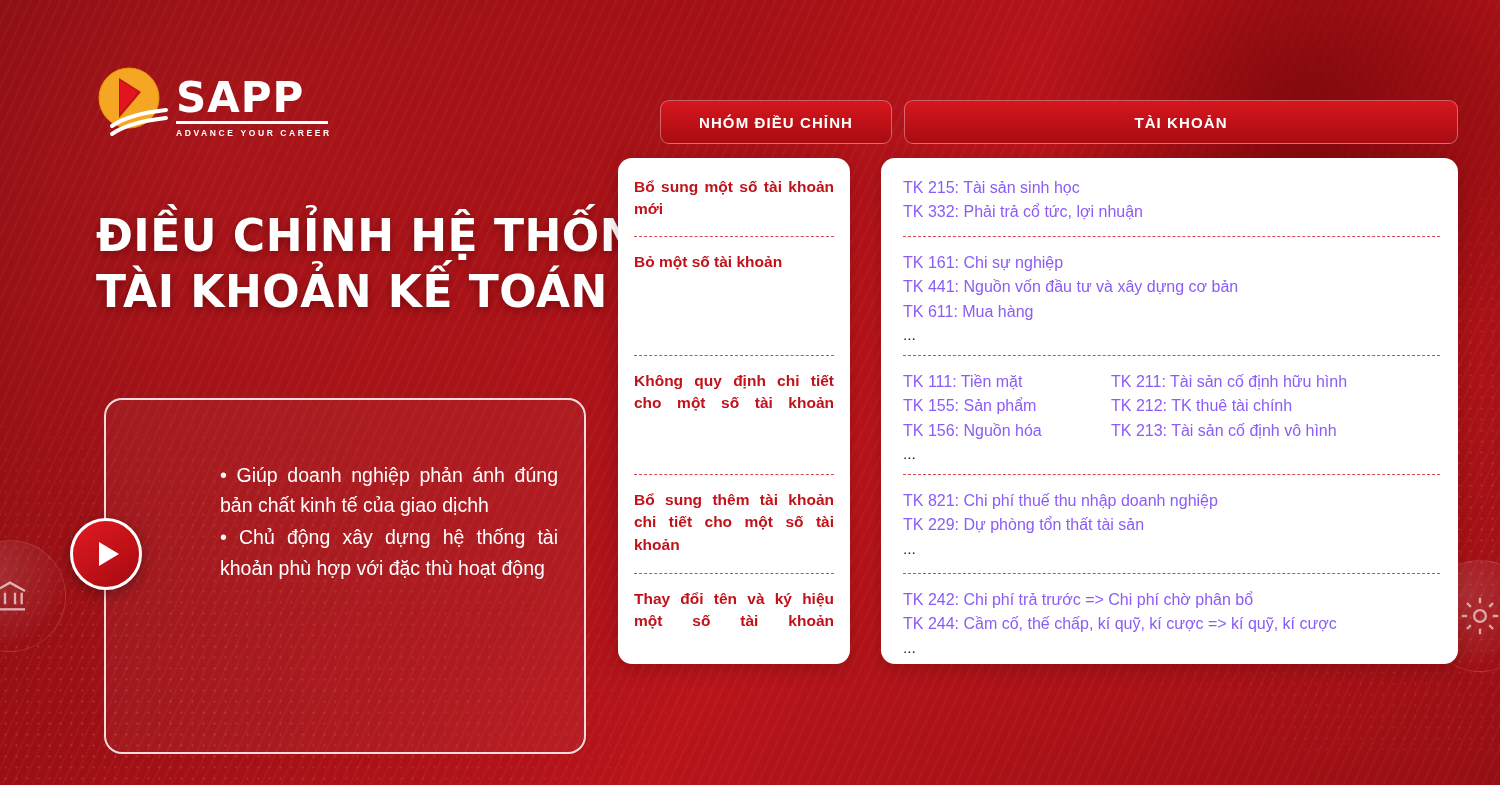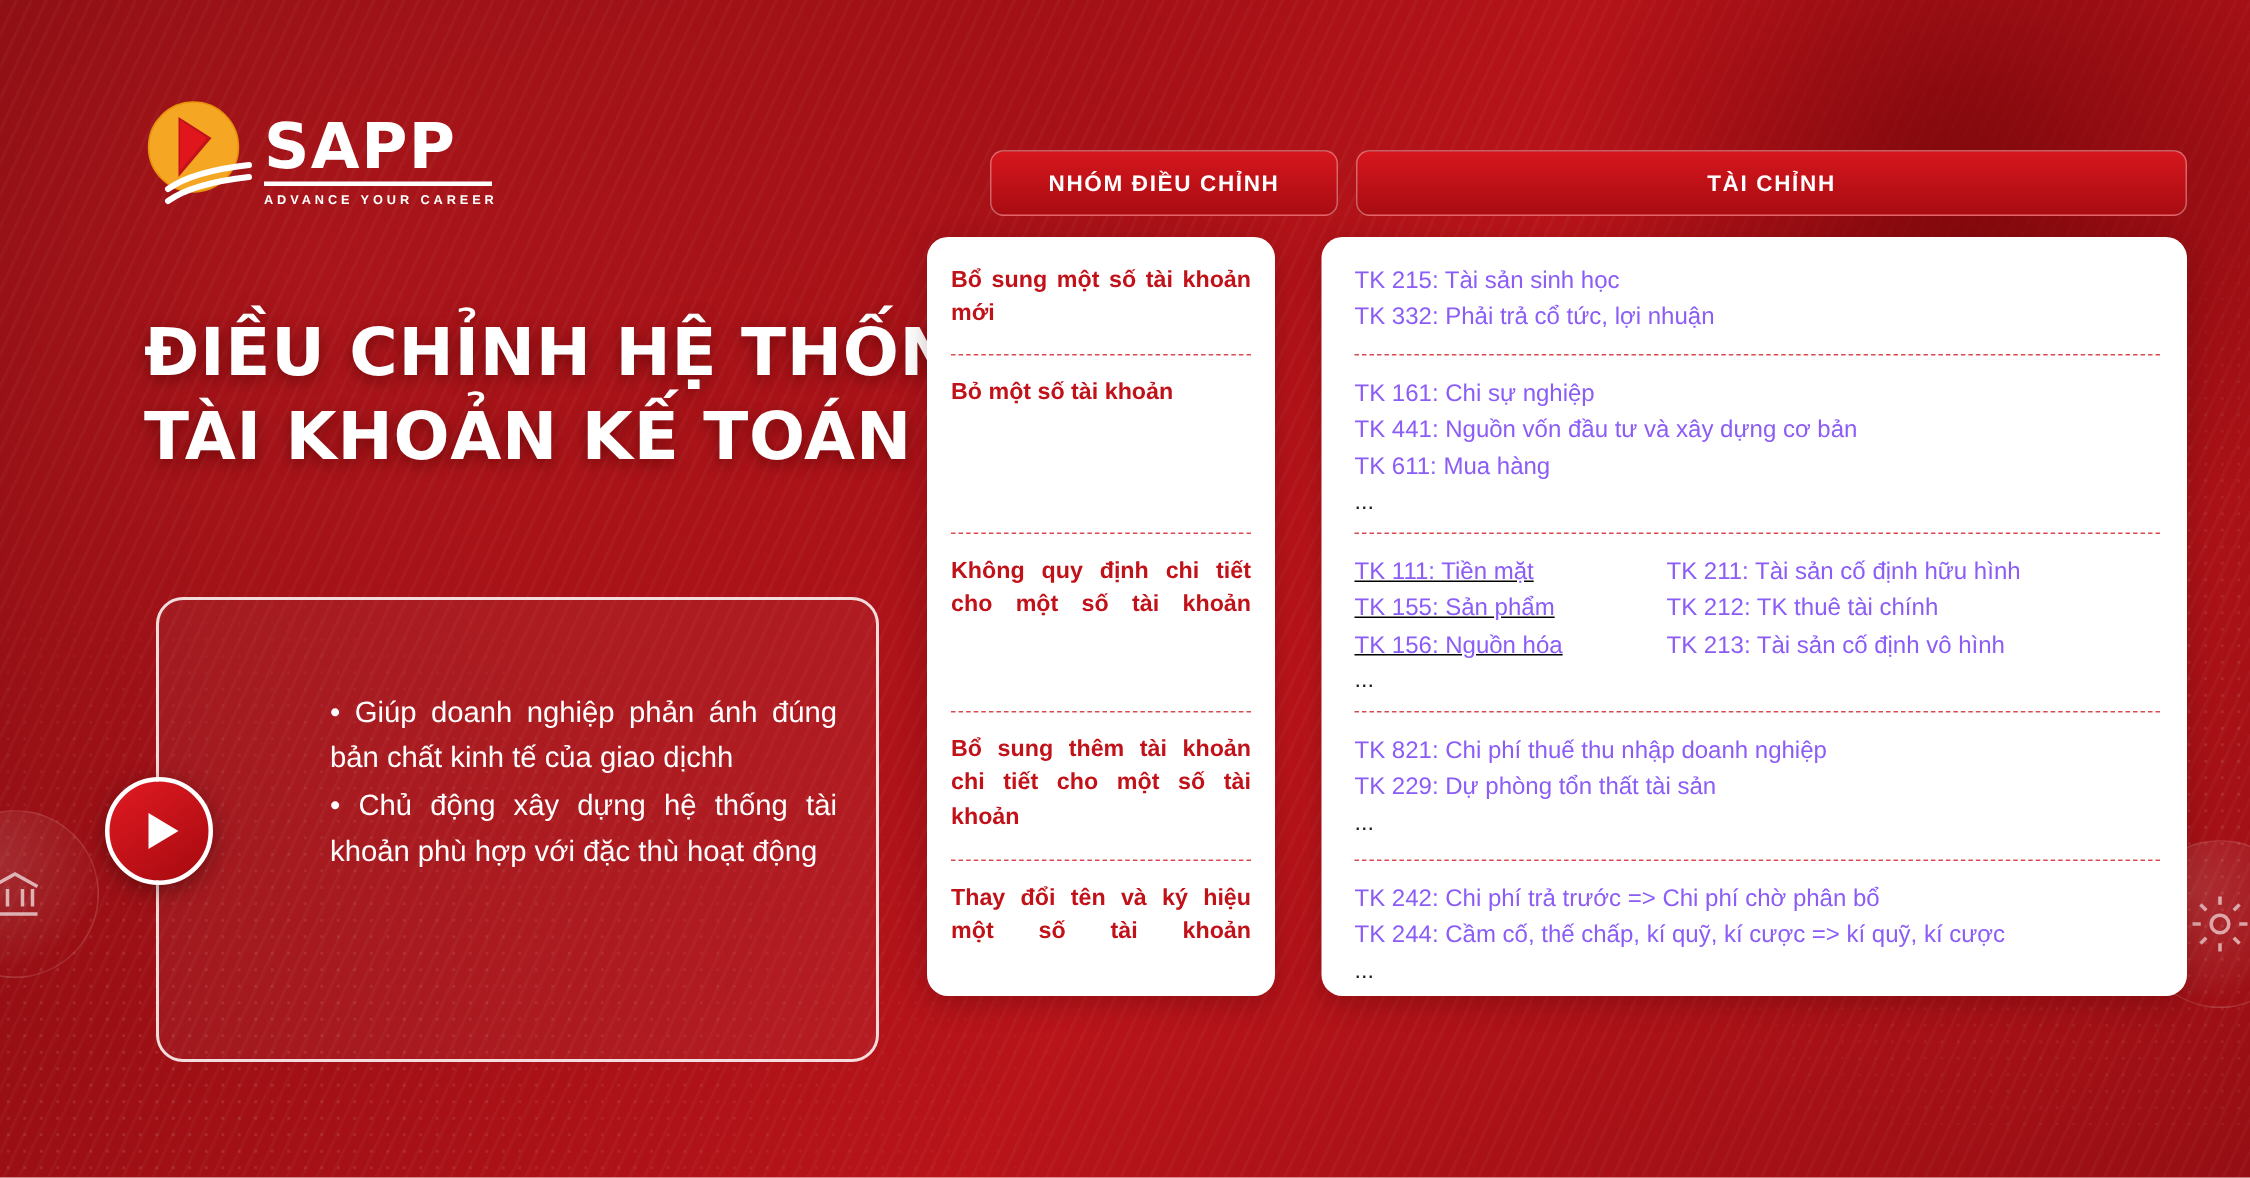--- a/index.html
+++ b/index.html
@@ -74,21 +74,21 @@
     font-weight: 800;
     font-size: 44px;
     line-height: 1.28;
     letter-spacing: 0.5px;
     text-shadow: 0 3px 10px rgba(80,0,0,0.55);
   }
   .heading div { white-space: nowrap; }
 
   
   .callout {
-    position: absolute; left: 104px; top: 398px; width: 482px; height: 310px;
+    position: absolute; left: 104px; top: 398px; width: 482px; height: 356px;
     border: 2px solid rgba(255,255,255,0.85);
     border-radius: 18px;
     background: rgba(255,255,255,0.04);
   }
   .callout-body {
     padding: 60px 26px 22px 114px;
     color: #ffffff;
     font-size: 19.5px;
     line-height: 1.55;
     text-align: justify;
@@ -141,21 +141,21 @@
     text-align-last: justify;
   }
   .grp-cell { display: flex; align-items: flex-start; }
   .acct {
     color: #8b5cf6;
     font-size: 16px;
     line-height: 1.52;
     white-space: nowrap;
   }
   .acct-cols { display: flex; }
-  .acct-col-a { width: 208px; text-decoration: underline; }
+  .acct-col-a { width: 208px; }
   .dashed {
     border: 0; border-top: 1.6px dashed #d94a4f; margin: 0;
   }
   .ellipsis { color: #1c1c1c; font-size: 15.5px; line-height: 1.4; }
 </style>
 </head>
 <body>
 
 <div class="bg-texture"></div>
 <div class="glow-tr"></div>
@@ -206,21 +206,21 @@
   <div class="callout-body">
     <div class="bullet">• Giúp doanh nghiệp phản ánh đúng bản chất kinh tế của giao dịchh</div>
     <div class="bullet">• Chủ động xây dựng hệ thống tài khoản phù hợp với đặc thù hoạt động</div>
   </div>
 </div>
 
 <div class="table-area">
 
   <div class="head-row">
     <div class="head-cell head-left">NHÓM ĐIỀU CHỈNH</div>
-    <div class="head-cell head-right">TÀI CHỈNH</div>
+    <div class="head-cell head-right">TÀI KHOẢN</div>
   </div>
 
   <div class="body-row">
 
     <div class="panel panel-left">
       <div class="grp-cell" style="height:60px;">
         <div class="grp">Bổ sung một số tài khoản mới</div>
       </div>
       <hr class="dashed">
       <div class="grp-cell" style="height:118px; padding-top:14px;">

